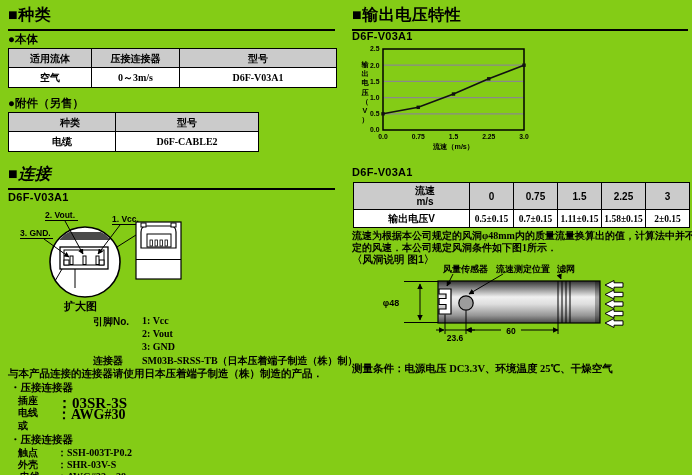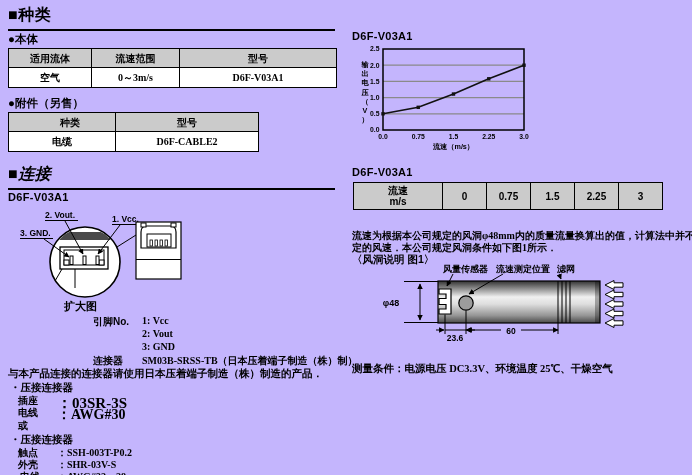--- a/index.html
+++ b/index.html
@@ -1,16 +1,16 @@
 <!DOCTYPE html>
 <html><head>
 <meta charset="utf-8">
 <style>
   html,body{margin:0;padding:0;background:#fff;}
-  .page{position:relative;width:692px;height:475px;background:#c4b5fd;color:#000;
+  .page{position:relative;width:692px;height:475px;background:#84cc16;color:#000;
         font-family:"Liberation Sans",sans-serif;overflow:hidden;}
   .abs{position:absolute;white-space:nowrap;}
   .sec-title{font-size:16px;font-weight:bold;border-bottom:2px solid #000;
              padding-bottom:3px;letter-spacing:.5px;}
   .sub-label{font-size:11.5px;font-weight:bold;}
   .model{font-size:11px;font-weight:bold;letter-spacing:.3px;}
   table.dtable{border-collapse:collapse;table-layout:fixed;position:absolute;
                border:1.5px solid #000;background:#fff;}
   table.dtable th{background:#cbcbcb;font-weight:bold;font-size:10px;
                   border:1px solid #000;text-align:center;padding:0;line-height:11px;}
@@ -30,21 +30,21 @@
 <div class="page">
 
   <div class="abs sec-title" style="left:8px;top:5px;width:327px;">■种类</div>
 
   <div class="abs sub-label" style="left:8px;top:32px;">●本体</div>
 
   <table class="dtable" style="left:8px;top:48px;width:325px;">
     <tbody>
         <tr>
       <th style="width:82px;height:18px;">适用流体</th>
-      <th style="width:87px;">流速范围</th>
+      <th style="width:87px;">压接连接器</th>
       <th style="width:156px;">型号</th>
     </tr>
     <tr>
       <td style="height:19px;">空气</td>
       <td>0～3m/s</td>
       <td>D6F-V03A1</td>
     </tr>
   </tbody>
     </table>
 
@@ -129,20 +129,21 @@
   <div class="abs ser" style="left:57px;top:406px;font-size:14px;">：AWG#30</div>
   <div class="abs cjk-b" style="left:18px;top:419px;">或</div>
   <div class="abs cjk-b" style="left:10px;top:433px;font-size:10.5px;">・压接连接器</div>
   <div class="abs cjk-b" style="left:18px;top:446px;">触点</div>
   <div class="abs ser" style="left:57px;top:446px;font-size:10px;">：SSH-003T-P0.2</div>
   <div class="abs cjk-b" style="left:18px;top:458px;">外壳</div>
   <div class="abs ser" style="left:57px;top:458px;font-size:10px;">：SHR-03V-S</div>
   <div class="abs cjk-b" style="left:10px;top:470px;">・电线</div>
   <div class="abs ser" style="left:57px;top:470px;font-size:10px;">：AWG#32～28</div>
 
+  <div class="abs sec-title" style="left:352px;top:5px;width:336px;">■输出电压特性</div>
 
   <div class="abs model" style="left:352px;top:30px;">D6F-V03A1</div>
 
   <svg id="chart-svg" class="abs" style="left:352px;top:44px;" width="195" height="110" viewBox="0 0 195 110">
       <line x1="31" y1="69.8" x2="172" y2="69.8" stroke="#8a8a8a" stroke-width="1.3"></line>
       <line x1="31" y1="53.6" x2="172" y2="53.6" stroke="#8a8a8a" stroke-width="1.3"></line>
       <line x1="31" y1="37.4" x2="172" y2="37.4" stroke="#8a8a8a" stroke-width="1.3"></line>
       <line x1="31" y1="21.200000000000003" x2="172" y2="21.200000000000003" stroke="#8a8a8a" stroke-width="1.3"></line>
       <rect x="31" y="5" width="141" height="81" fill="none" stroke="#000" stroke-width="1.5"></rect>
       <text x="27.5" y="88.4" text-anchor="end" font-size="6.8">0.0</text>
@@ -170,29 +171,37 @@
       <text x="13" y="69" text-anchor="middle" font-size="7.2">V</text>
       <text x="13" y="78.19999999999999" text-anchor="middle" font-size="7.2">）</text>
       <text x="101.5" y="105" text-anchor="middle" font-size="7.2">流速（m/s）</text>
     </svg>
 
   <div class="abs model" style="left:352px;top:166px;">D6F-V03A1</div>
 
   <table class="dtable" style="left:353px;top:182px;width:303px;">
     <tbody>
         <tr>
-      <th style="width:88px;height:26px;">
+      <th style="width:88px;height:26px;padding-left:27px;">
         <div>流速</div>
         <div>m/s</div>
       </th>
       <th style="width:43px;">0</th>
       <th style="width:43px;">0.75</th>
       <th style="width:43px;">1.5</th>
       <th style="width:43px;">2.25</th>
       <th style="width:43px;">3</th>
+    </tr>
+    <tr>
+      <td style="height:17px;font-family:'Liberation Sans',sans-serif;font-weight:bold;">输出电压V</td>
+      <td style="font-size:9.5px;">0.5±0.15</td>
+      <td style="font-size:9.5px;">0.7±0.15</td>
+      <td style="font-size:9.5px;">1.11±0.15</td>
+      <td style="font-size:9.5px;">1.58±0.15</td>
+      <td style="font-size:9.5px;">2±0.15</td>
     </tr>
   </tbody>
     </table>
 
   <div class="abs body-text" style="left:352px;top:229px;font-size:10px;">流速为根据本公司规定的风洞φ48mm内的质量流量换算出的值，计算法中并不表示固</div>
   <div class="abs body-text" style="left:352px;top:241px;font-size:10px;">定的风速．本公司规定风洞条件如下图1所示．</div>
 
   <div class="abs fig-caption" style="left:352px;top:253px;">〈风洞说明 图1〉</div>
 
   <svg class="abs" style="left:352px;top:256px;" width="340" height="104" viewBox="0 0 340 104">

